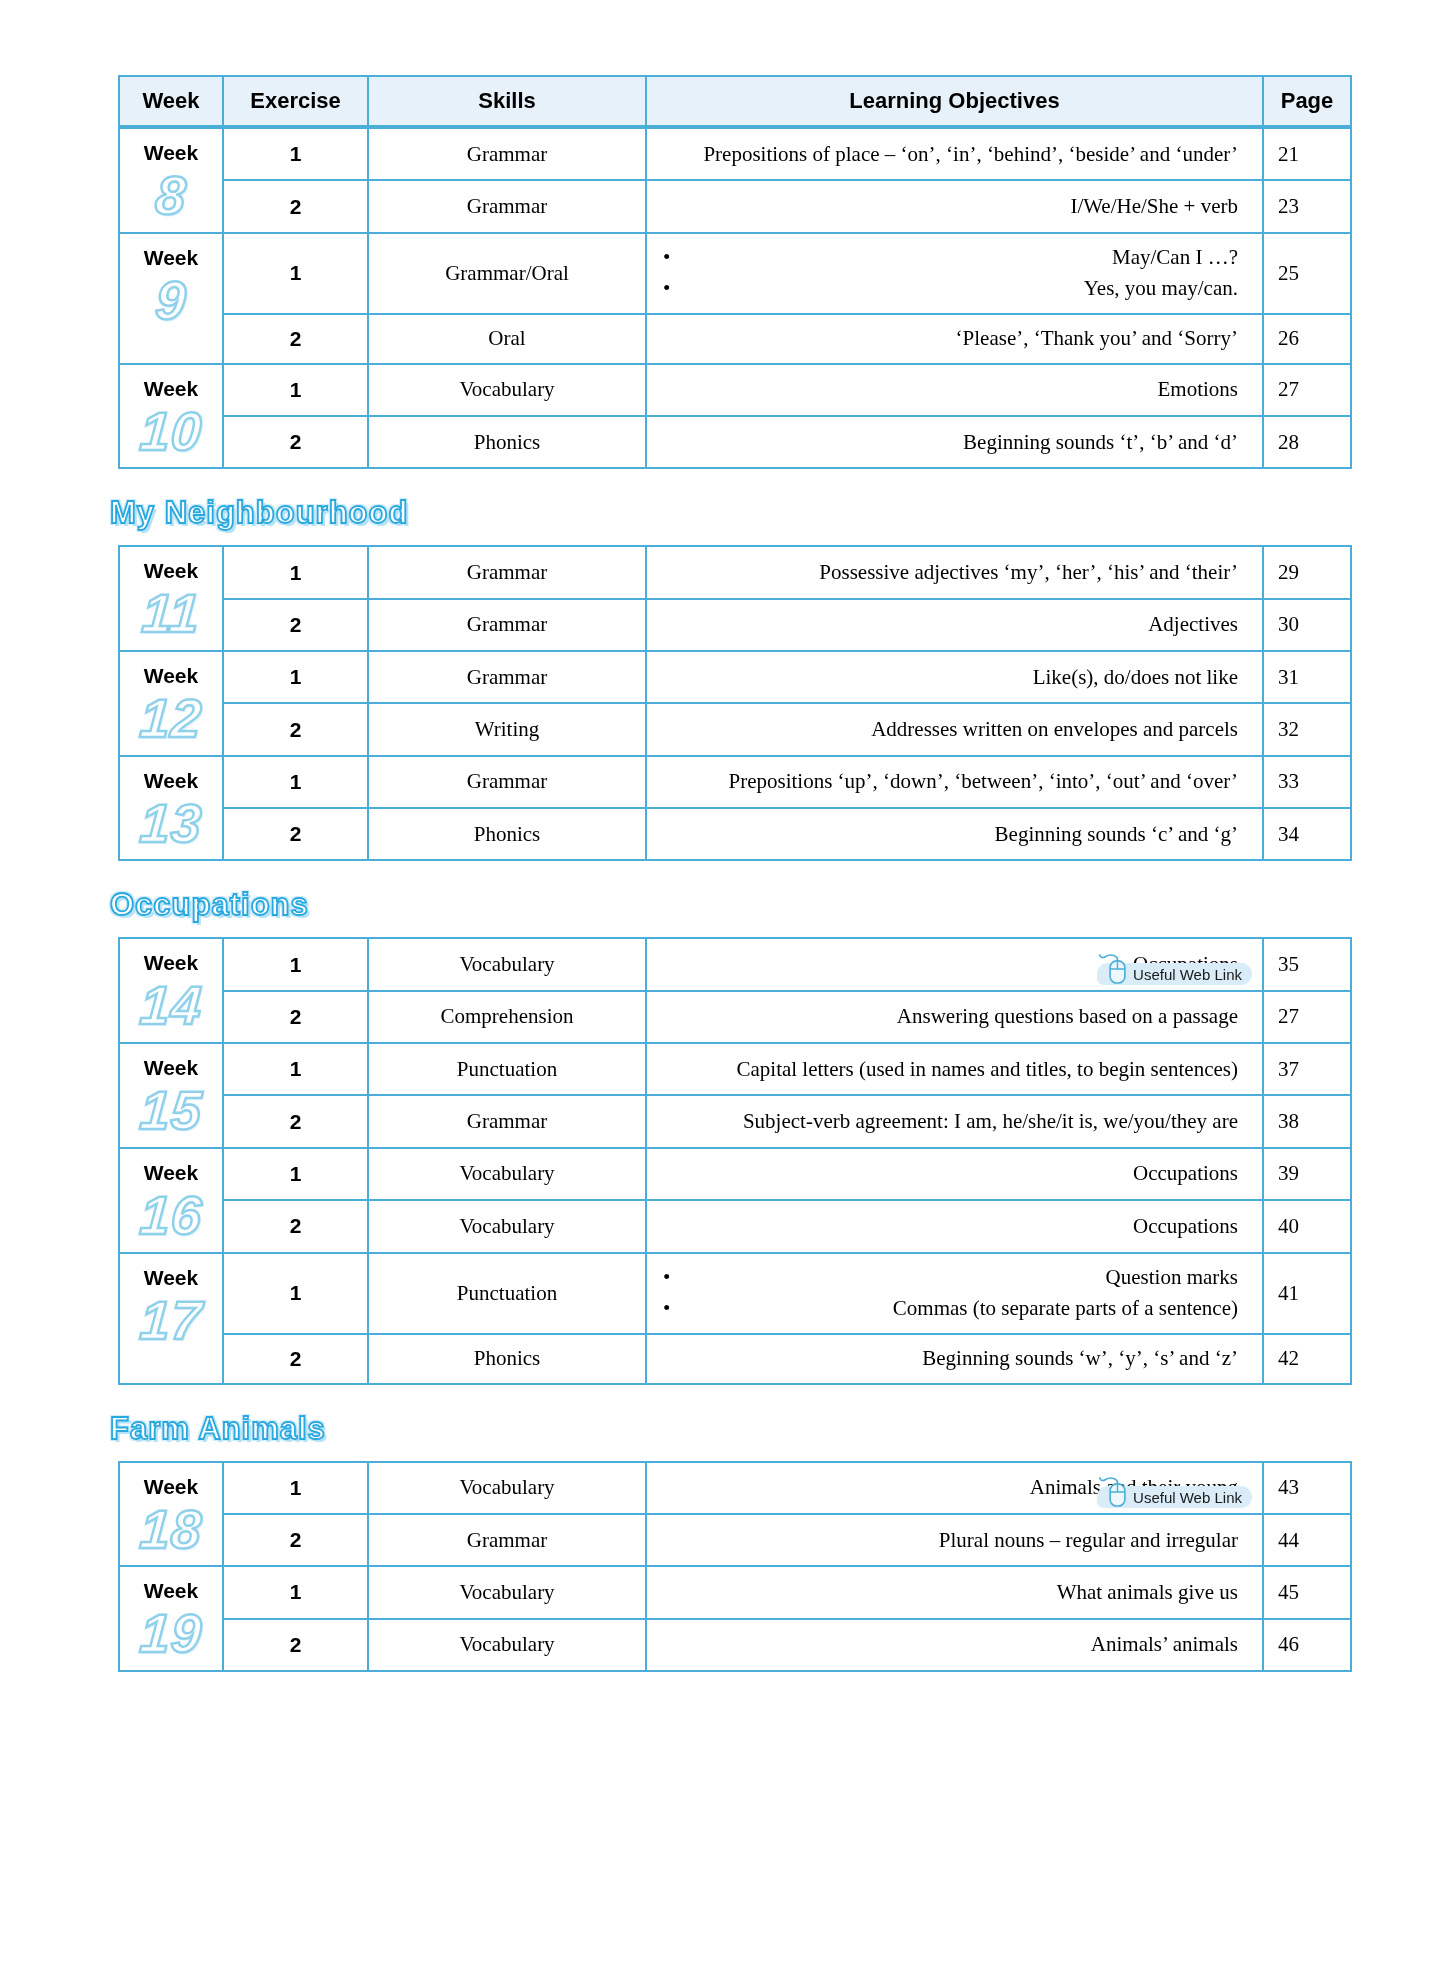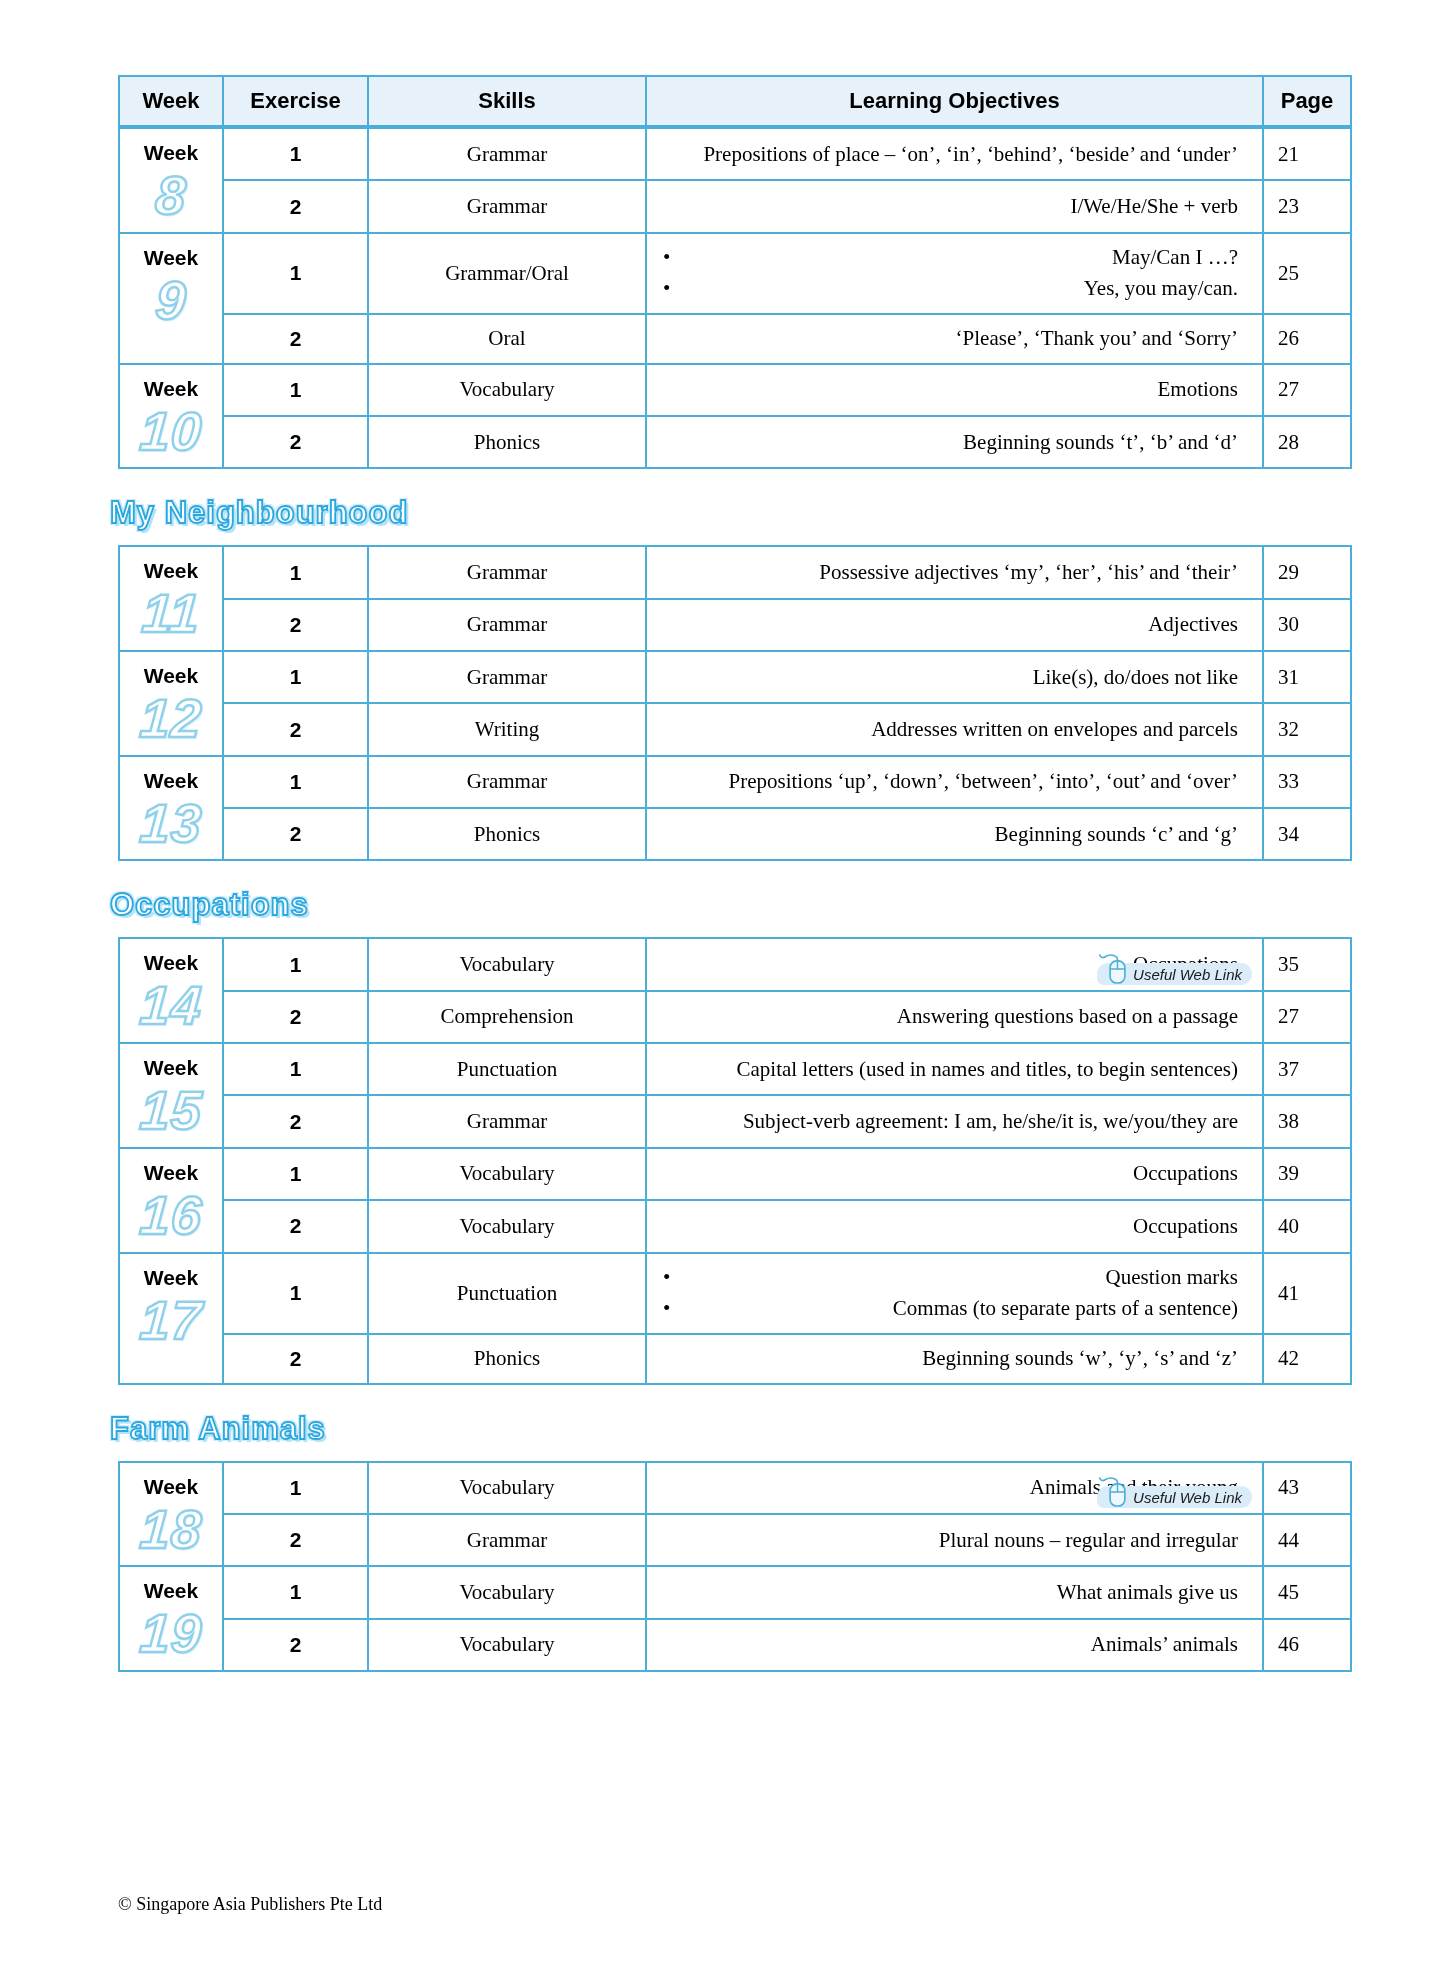--- a/index.html
+++ b/index.html
@@ -105,21 +105,20 @@
     bottom: 5px;
     display: flex;
     align-items: flex-end;
     background: #d9ecf8;
     border-radius: 16px 16px 16px 10px;
     padding: 3px 10px 2px 2px;
   }
   .weblink .mouse-icon { margin: -20px 0 -3px 0; flex: 0 0 auto; }
   .weblink .weblink-text {
     font-family: "Liberation Sans", sans-serif;
-    font-style: italic;
     font-size: 15px;
     color: #1a1a1a;
     white-space: nowrap;
   }
 
   .footer {
     margin-top: auto;
     padding-top: 40px;
     font-size: 18px;
     color: #000;
@@ -426,14 +425,13 @@
           <tr>
             <td class="ex-cell">2</td>
             <td class="skill-cell">Vocabulary</td>
             <td class="obj-cell"><span>Animals’ animals</span></td>
             <td class="page-cell">46</td>
           </tr>
         </tbody>
       </table>
     </div>
 
-  <div class="footer">© Singapore Asia Publishers Pte Ltd</div>
 </div>
 
 </body></html>

